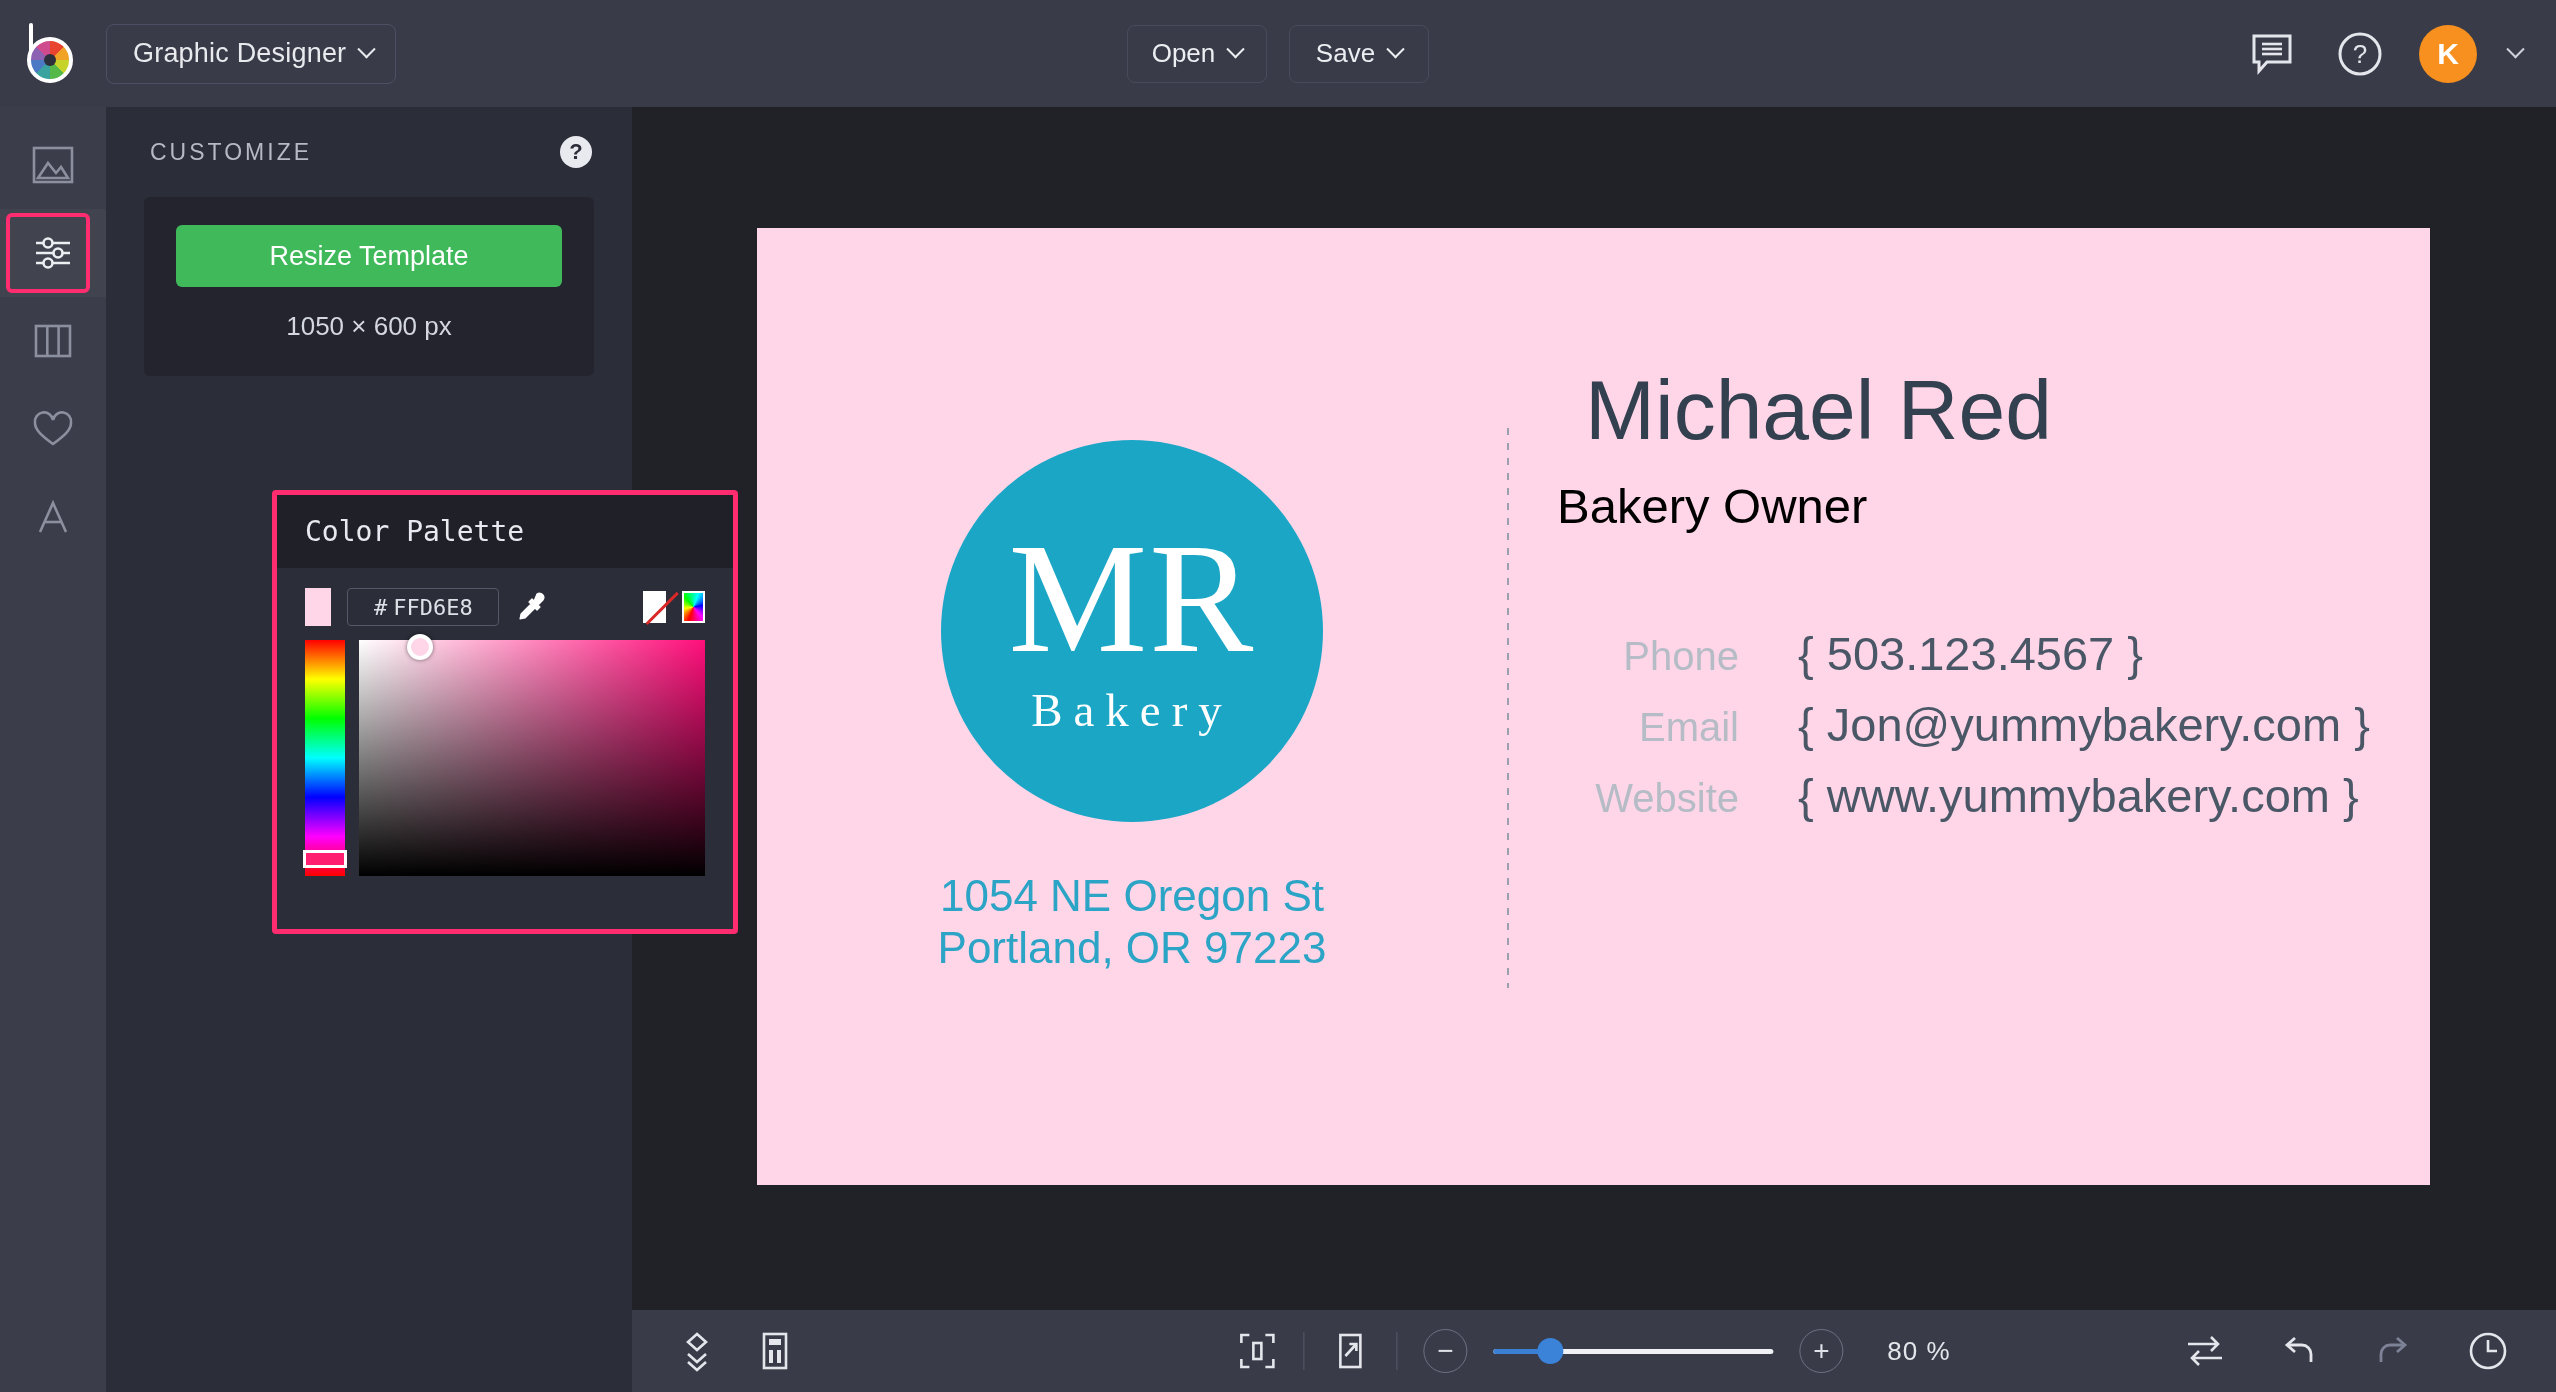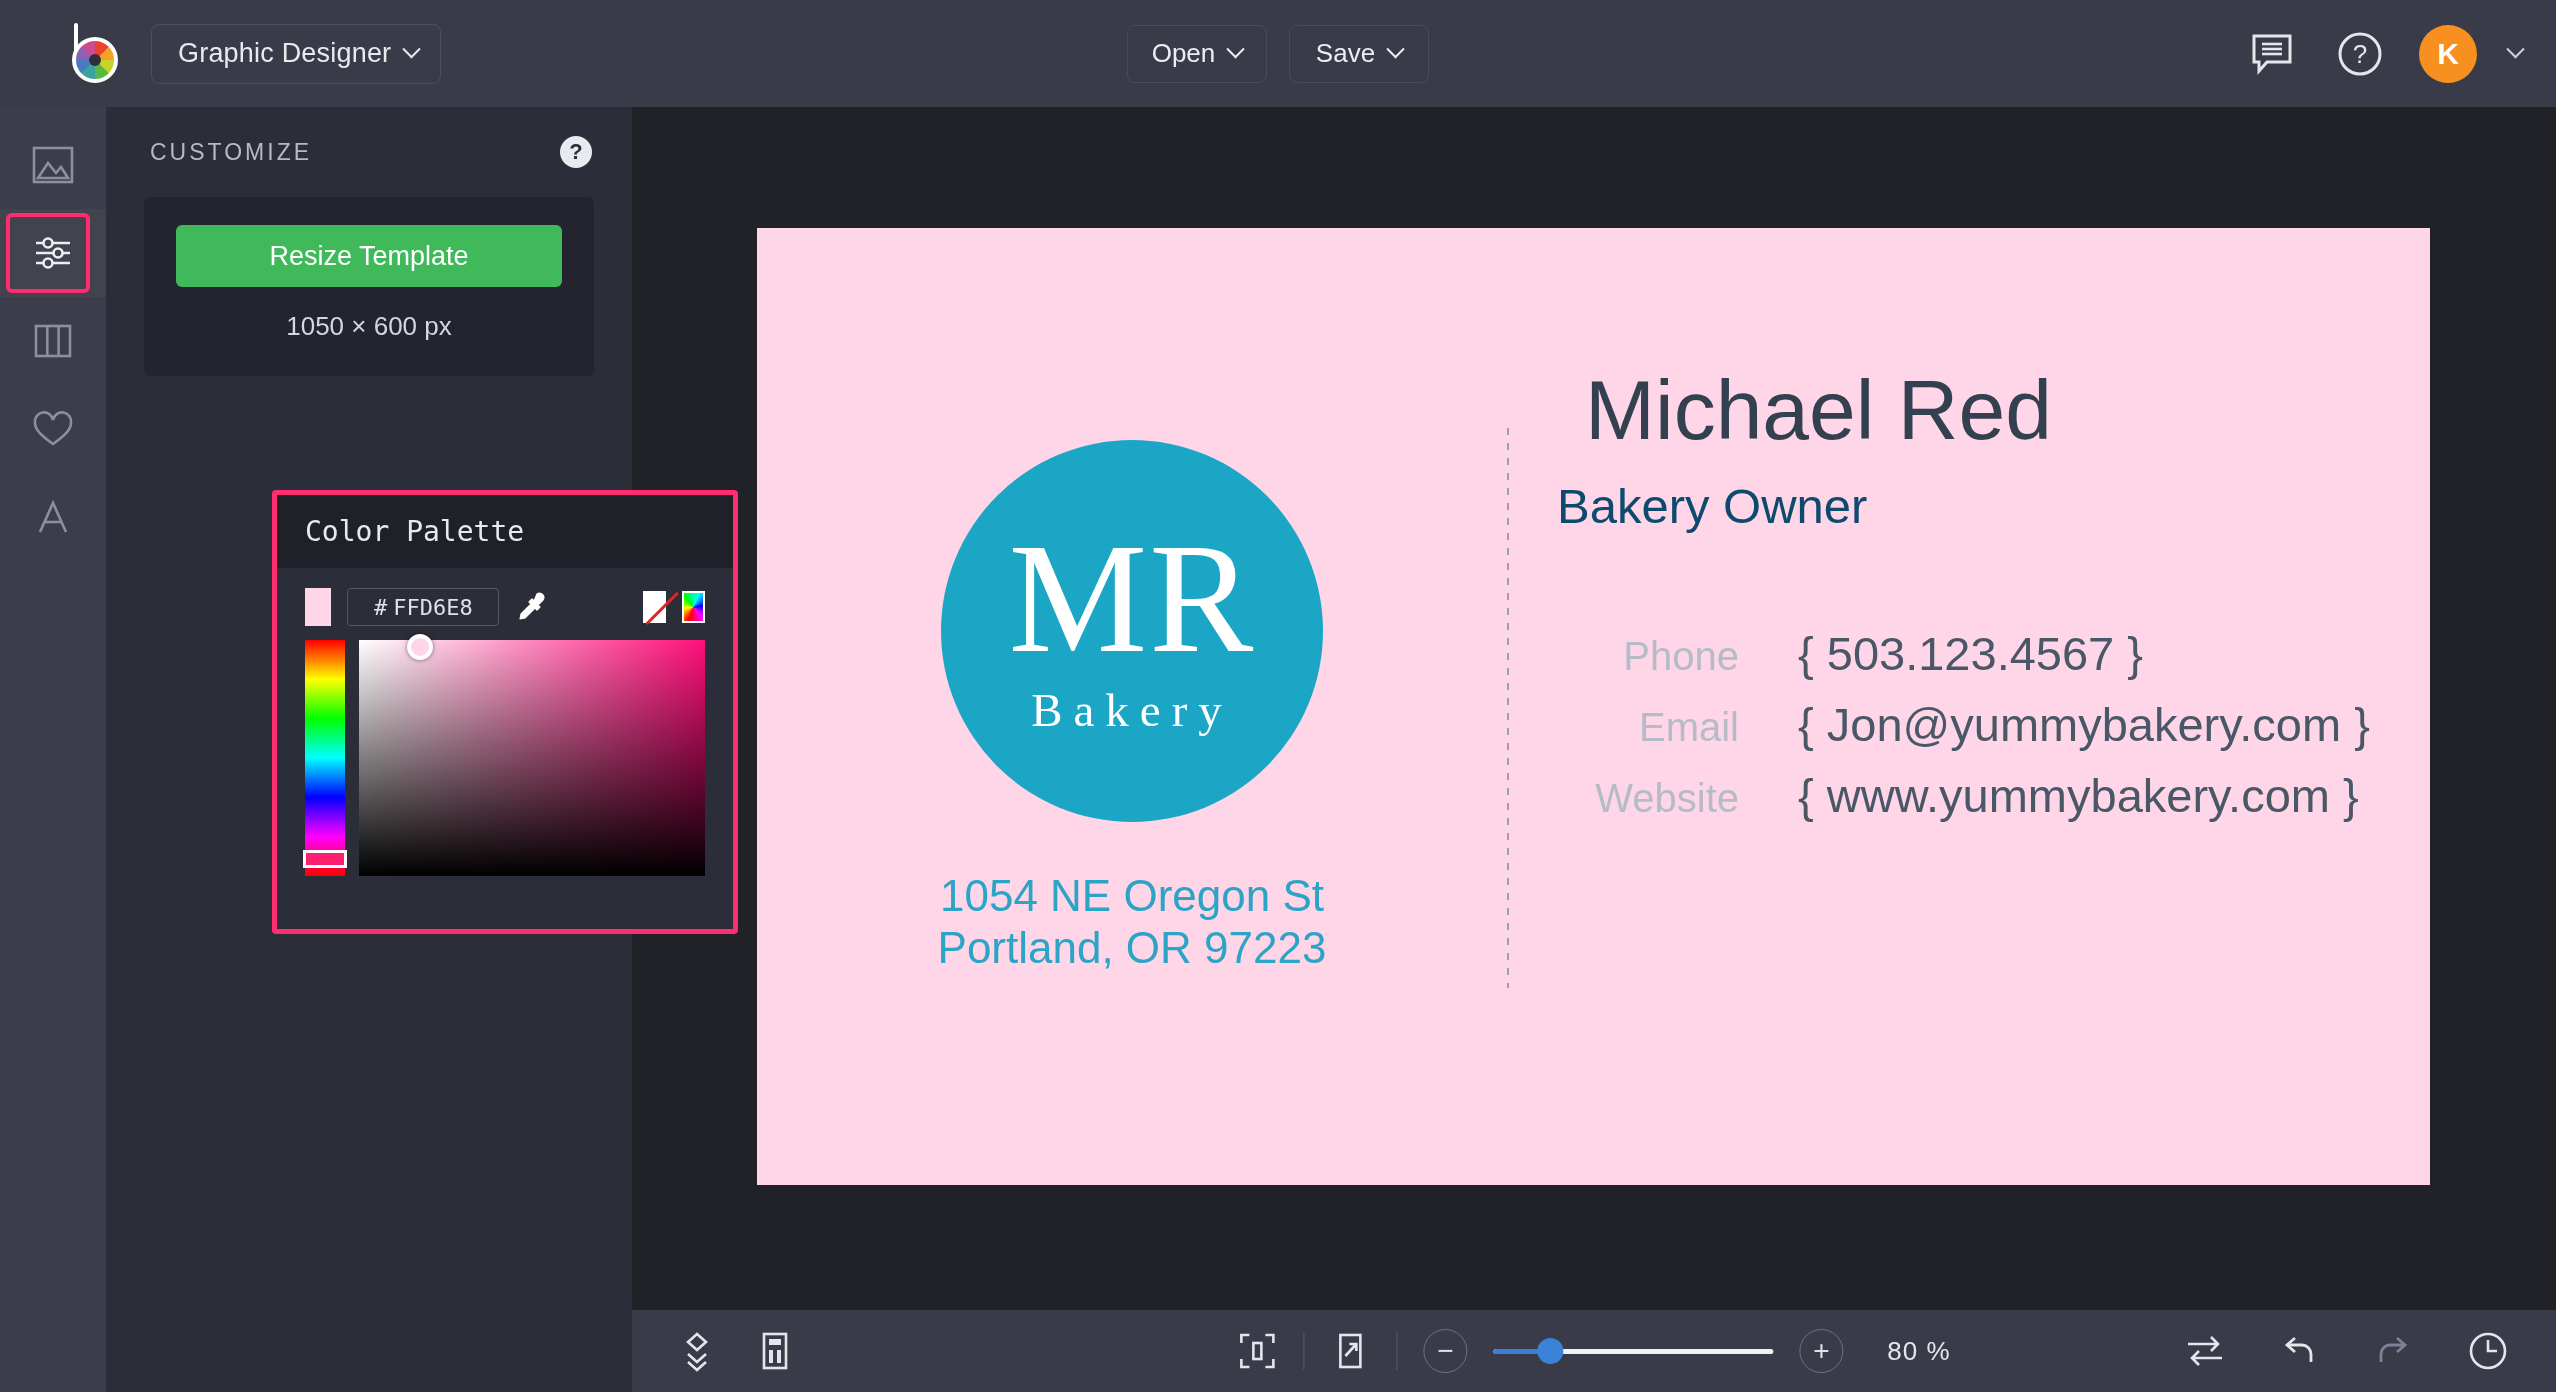--- a/index.html
+++ b/index.html
@@ -9,21 +9,21 @@
     background: #212227;
     font-family: "Liberation Sans", sans-serif;
     overflow: hidden;
   }
   .app { position: relative; width: 2556px; height: 1392px; }
 
   
   .topbar {
     position: absolute; top: 0; left: 0; width: 2556px; height: 107px;
     background: #393b48;
-    display: flex; align-items: center; padding-left: 45px;
+    display: flex; align-items: center;
   }
   .logo-wrap { width: 106px; height: 107px; display: flex; align-items: center; justify-content: center; }
   .logo { position: relative; width: 58px; height: 62px; }
   .logo .stem {
     position: absolute; left: 5px; top: 0; width: 4px; height: 40px; background: #fff; border-radius: 2px;
   }
   .logo .wheel {
     position: absolute; left: 3px; top: 14px; width: 46px; height: 46px;
     border-radius: 50%; border: 4px solid #fff;
     background:
@@ -198,21 +198,21 @@
   .logo-mr { font-family: "Liberation Serif", serif; font-size: 156px; line-height: .95; letter-spacing: 2px; }
   .logo-bakery { font-family:"Liberation Serif", serif; font-size: 47px; letter-spacing: 11px; margin-top: 10px; }
   .card-address { margin-top: 40px; text-align:center; color:#2ba4c6; font-size: 44px; line-height: 1.18; font-weight: 300; }
 
   .divider {
     position:absolute; left: 750px; top: 200px; width: 2px; height: 560px;
     background: repeating-linear-gradient(to bottom, #9aa0ad 0 7px, transparent 7px 15px);
   }
   .card-right { position:absolute; left: 800px; top: 140px; right: 40px; }
   .name { color:#33404f; font-size: 84px; font-weight: 300; line-height: 1; margin-left: 28px; }
-  .role { color:#0c4a6e; font-size: 49px; font-weight: 300; margin-top: 26px; }
+  .role { color:#000000; font-size: 49px; font-weight: 300; margin-top: 26px; }
   .contacts { margin-top: 92px; }
   .crow { display:flex; align-items: baseline; margin-bottom: 16px; gap: 37px; }
   .clabel { color:#b5bcc6; font-size: 40px; font-weight: 300; width: 182px; text-align: right; }
   .cval { color:#4a5766; font-size: 47px; font-weight: 300; margin-left: 22px; }
 
   
   .bottombar {
     position:absolute; left: 632px; bottom: 0; width: 1924px; height: 82px;
     background: #393b48; display:flex; align-items:center;
   }

